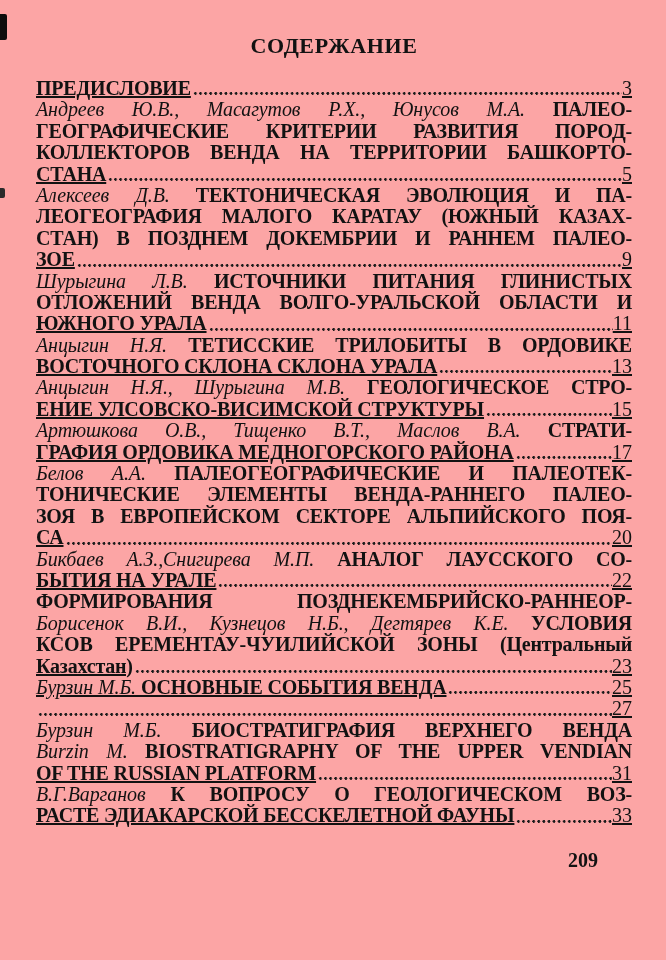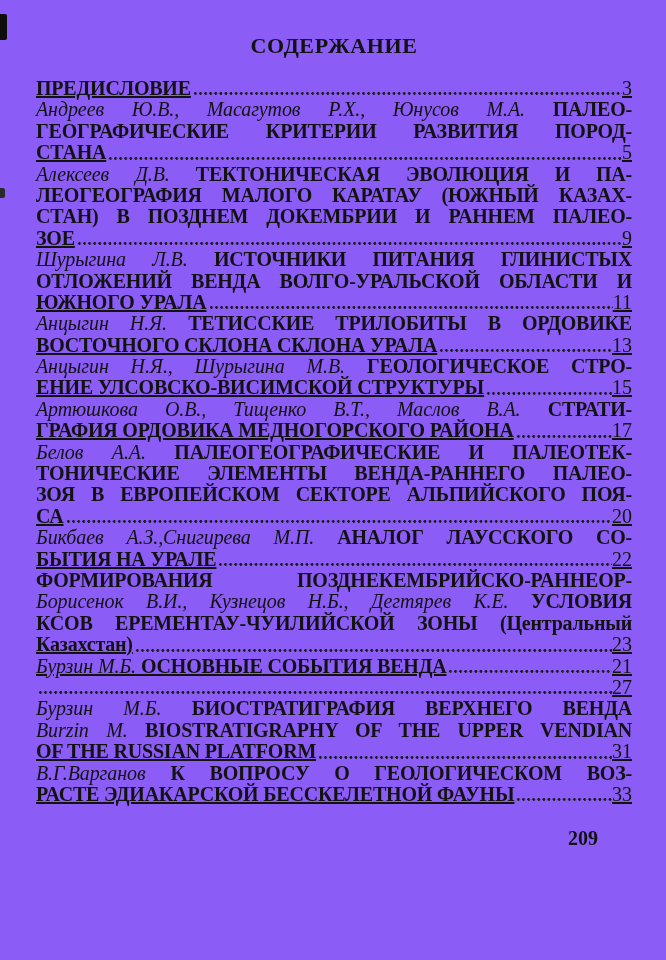--- a/index.html
+++ b/index.html
@@ -5,21 +5,21 @@
   html, body {
     margin: 0;
     padding: 0;
     background: #e8e8e8;
   }
   .page {
     position: relative;
     width: 666px;
     height: 960px;
     margin: 0 auto;
-    background: #8b5cf6;
+    background: #fca5a5;
     overflow: hidden;
     font-family: "Liberation Serif", "DejaVu Serif", serif;
     color: #121212;
   }
   .content {
     padding: 33px 34px 0 36px;
   }
   .toc-title {
     margin: 0 0 19px 0;
     text-align: center;
@@ -107,20 +107,21 @@
         <div class="toc-entry">
           <div class="line line-last">
             <span class="text-part"><span class="tt">ПРЕДИСЛОВИЕ</span></span>
             <span class="leader"></span>
             <span class="num">3</span>
           </div>
         </div>
         <div class="toc-entry">
           <div class="line line-just"><span class="text-part"><span class="author">Андреев Ю.В., Масагутов Р.Х., Юнусов М.А.</span> <span class="tt">ПАЛЕО-</span></span></div>
           <div class="line line-just"><span class="text-part"><span class="tt">ГЕОГРАФИЧЕСКИЕ КРИТЕРИИ РАЗВИТИЯ ПОРОД-</span></span></div>
+          <div class="line line-just"><span class="text-part"><span class="tt">КОЛЛЕКТОРОВ ВЕНДА НА ТЕРРИТОРИИ БАШКОРТО-</span></span></div>
           <div class="line line-last">
             <span class="text-part"><span class="tt">СТАНА</span></span>
             <span class="leader"></span>
             <span class="num">5</span>
           </div>
         </div>
         <div class="toc-entry">
           <div class="line line-just"><span class="text-part"><span class="author">Алексеев Д.В.</span> <span class="tt">ТЕКТОНИЧЕСКАЯ ЭВОЛЮЦИЯ И ПА-</span></span></div>
           <div class="line line-just"><span class="text-part"><span class="tt">ЛЕОГЕОГРАФИЯ МАЛОГО КАРАТАУ (ЮЖНЫЙ КАЗАХ-</span></span></div>
           <div class="line line-just"><span class="text-part"><span class="tt">СТАН) В ПОЗДНЕМ ДОКЕМБРИИ И РАННЕМ ПАЛЕО-</span></span></div>
@@ -188,21 +189,21 @@
           <div class="line line-last">
             <span class="text-part"><span class="tt">Казахстан)</span></span>
             <span class="leader"></span>
             <span class="num">23</span>
           </div>
         </div>
         <div class="toc-entry">
           <div class="line line-last">
             <span class="text-part"><span class="author">Бурзин М.Б.</span> <span class="tt">ОСНОВНЫЕ СОБЫТИЯ ВЕНДА</span></span>
             <span class="leader"></span>
-            <span class="num">21</span>
+            <span class="num">25</span>
           </div>
         </div>
         <div class="toc-entry">
           <div class="line line-last">
             <span class="leader"></span>
             <span class="num">27</span>
           </div>
         </div>
         <div class="toc-entry">
           <div class="line line-just"><span class="text-part"><span class="author">Бурзин М.Б.</span> <span class="tt">БИОСТРАТИГРАФИЯ ВЕРХНЕГО ВЕНДА</span></span></div>

